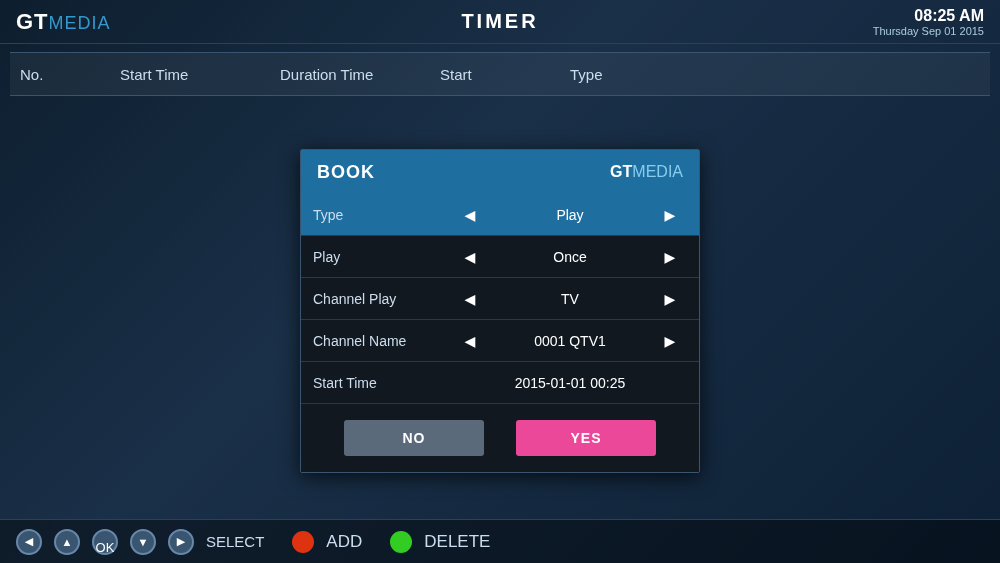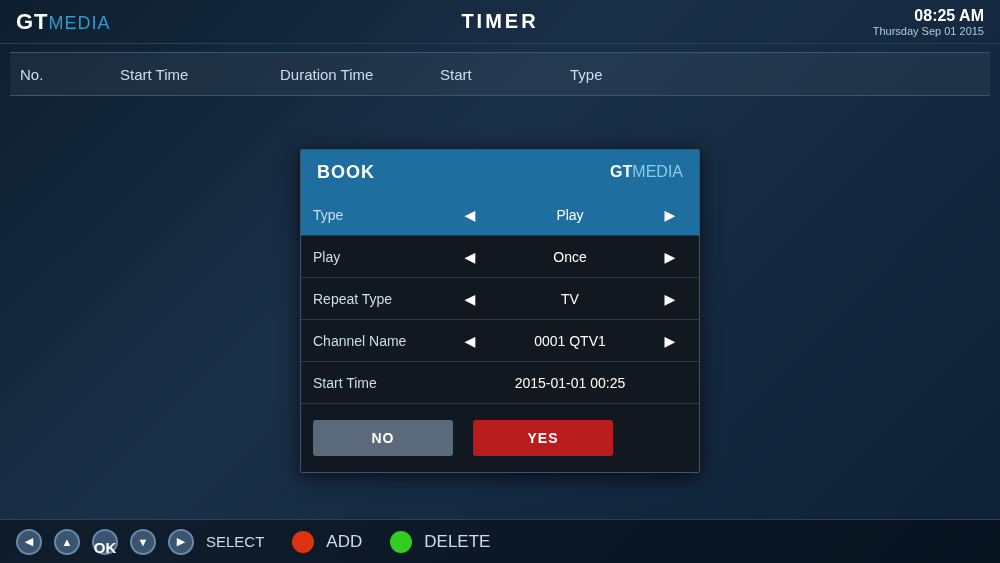--- a/index.html
+++ b/index.html
@@ -191,21 +191,22 @@
 
     .row-value-plain {
       font-size: 14px;
       color: #ffffff;
       flex: 1;
       text-align: center;
     }
 
     .dialog-buttons {
       display: flex;
-      gap: 20px;
+      justify-content: center;
+      gap: 32px;
       padding: 16px 12px;
       background: #111820;
     }
 
     .btn-no, .btn-yes {
       width: 140px;
       height: 36px;
       border: none;
       border-radius: 3px;
       font-size: 14px;
@@ -213,21 +214,21 @@
       cursor: pointer;
       letter-spacing: 1px;
     }
 
     .btn-no {
       background: #5a6a7a;
       color: #ffffff;
     }
 
     .btn-yes {
-      background: #b91c1c;
+      background: #ec4899;
       color: #ffffff;
     }
 
     
     .bottom-bar {
       position: absolute;
       bottom: 0;
       left: 0;
       right: 0;
       height: 44px;
@@ -329,21 +330,21 @@
       <div class="dialog-row">
         <div class="row-label">Play</div>
         <div class="row-controls">
           <div class="arrow-btn">◀</div>
           <div class="row-value">Once</div>
           <div class="arrow-btn">▶</div>
         </div>
       </div>
 
       <div class="dialog-row">
-        <div class="row-label">Repeat Type</div>
+        <div class="row-label">Channel Play</div>
         <div class="row-controls">
           <div class="arrow-btn">◀</div>
           <div class="row-value">TV</div>
           <div class="arrow-btn">▶</div>
         </div>
       </div>
 
       <div class="dialog-row">
         <div class="row-label">Channel Name</div>
         <div class="row-controls">
@@ -368,21 +369,21 @@
 </div>
 
 <div class="bottom-bar">
   <div class="nav-btn">
       <span class="nav-arrow">◀</span>
     </div>
   <div class="nav-btn">
       <span class="nav-arrow">▲</span>
     </div>
   <div class="nav-btn">
-      <span style="font-size:15px;font-weight:bold;margin-top:12px;">OK</span>
+      <span style="font-size:13px;font-weight:normal;margin-top:12px;">OK</span>
     </div>
   <div class="nav-btn">
       <span class="nav-arrow">▼</span>
     </div>
   <div class="nav-btn">
       <span class="nav-arrow">▶</span>
     </div>
   <div class="select-label">SELECT</div>
 
   <div class="dot-red"></div>

